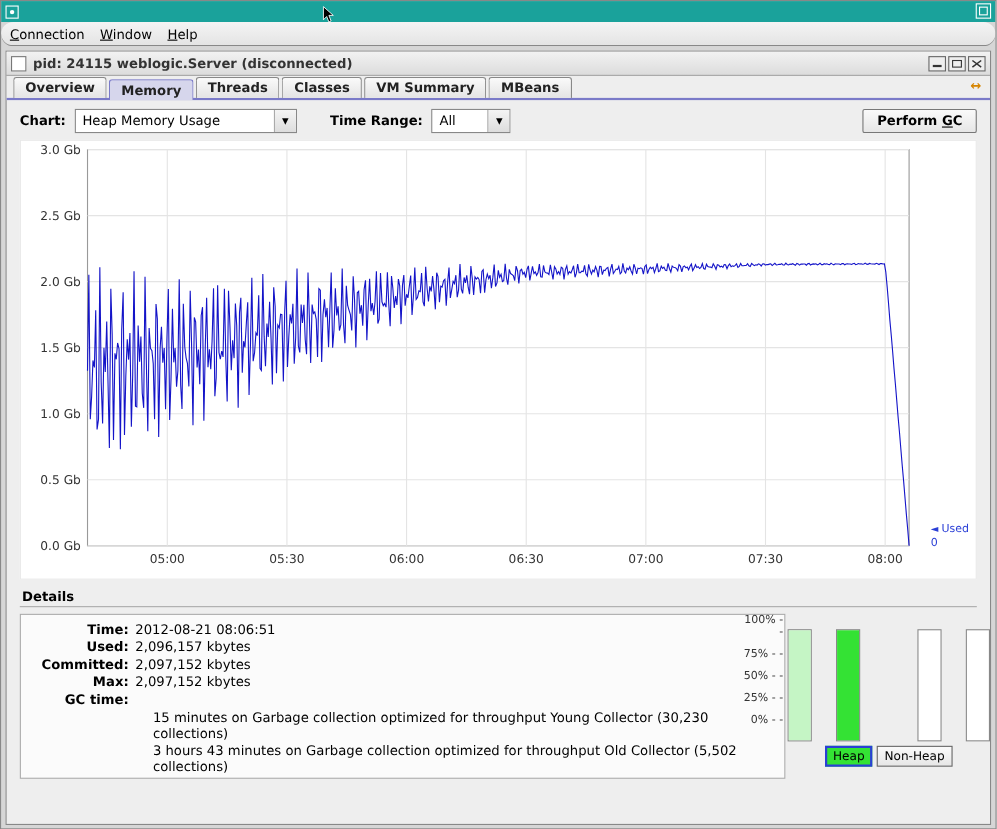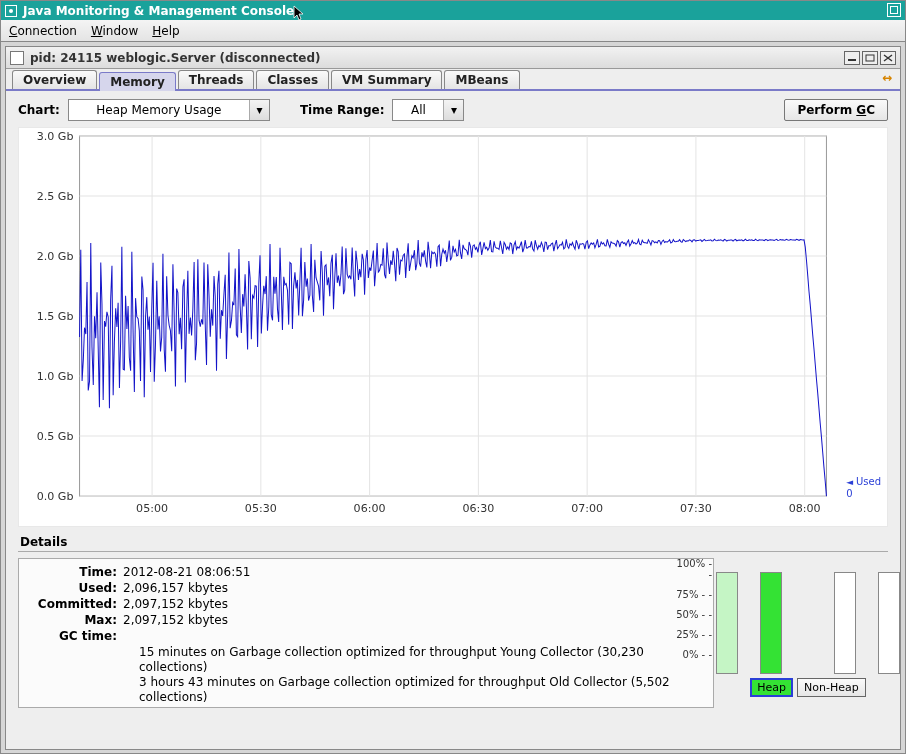--- a/index.html
+++ b/index.html
@@ -31,21 +31,21 @@
   }
   .title-bar .sys-icon::after { content:""; width:4px; height:4px; background:#fff; border-radius:50%; }
   .title-bar .win-btn { position:absolute; right:4px; top:2px; width:14px; height:14px; border:1px solid #fff; display:flex;align-items:center;justify-content:center;}
   .title-bar .win-btn::after{content:""; width:6px; height:6px; border:1px solid #fff;}
   .cursor { position:absolute; left:292px; top:4px; }
   .cursor svg { width:14px; height:18px; }
   .menu-bar {
     height: 22px;
     background: linear-gradient(#f4f4f4,#e4e4e4);
     border-bottom: 1px solid #888;
-    display:flex; align-items:center; padding:0 8px; gap:14px;
+    display:flex; align-items:center; padding:0 8px; gap:14px;border-radius:11px;
   }
   .menu-bar span { cursor:default; }
   .menu-bar span u { text-decoration: underline; }
   .inner-window {
     margin:4px; border:1px solid #888; background:#eeeeee;
     height: 704px;
   }
   .inner-title {
     height:22px; background:linear-gradient(#f2f2f2,#dcdcdc);
     border-bottom:1px solid #999; display:flex; align-items:center; padding:0 4px;
@@ -67,21 +67,21 @@
   .tab.active { background:#d6d6ec; border-color:#7a7ac8; position:relative; top:2px;margin-top:16px; }
   .bidir-arrow{position:absolute; right:8px; top:2px; color:#d68400; font-weight:bold;}
   .content {
     padding:8px 12px 4px 12px;
   }
   .toolbar-row { display:flex; align-items:center; gap:8px; margin-bottom:6px;}
   .lbl { font-weight:bold; }
   .dropdown {
     display:flex;align-items:center;border:1px solid #888;background:#fff;height:22px;
   }
-  .dropdown .val{padding:0 6px;min-width:180px;text-align:center;}
+  .dropdown .val{padding:0 6px;min-width:180px;}
   .dropdown.small .val{min-width:50px;}
   .dropdown .arrow{width:20px;text-align:center;border-left:1px solid #aaa;background:linear-gradient(#f4f4f4,#ddd);height:100%;display:flex;align-items:center;justify-content:center;}
   .toolbar-row .spacer{flex:1;}
   .button {
     padding:3px 12px; border:1px solid #777; background:linear-gradient(#fafafa,#e6e6e6);
     border-radius:2px; font-weight:bold; cursor:default;
   }
   .chart-area {
     background:#fff; height:400px; border:1px solid #e8e8e8;
     position:relative;
@@ -109,21 +109,20 @@
   .scale div::after{content:" - -";}
   .legend-row{display:flex;gap:4px;margin-top:4px;}
   .legend-btn{border:1px solid #666;padding:2px 6px;font-size:11px;background:linear-gradient(#fafafa,#e6e6e6);}
   .legend-btn.active{background:#34e234;border:2px solid #2a3fd6;padding:1px 5px;}
 </style>
 </head>
 <body>
 
 <div class="title-bar">
   <div class="sys-icon"></div>
-  <span>Java Monitoring &amp; Management Console</span>
   <div class="win-btn"></div>
   <div class="cursor">
     <svg viewBox="0 0 14 18">
         <path d="M1 1 L1 13 L4 10 L6 15 L8 14 L6 9 L10 9 Z" fill="#000" stroke="#fff" stroke-width="0.8"></path>
       </svg>
   </div>
 </div>
 
 <div class="menu-bar">
   <span><u>C</u><span></span>onnection</span>

